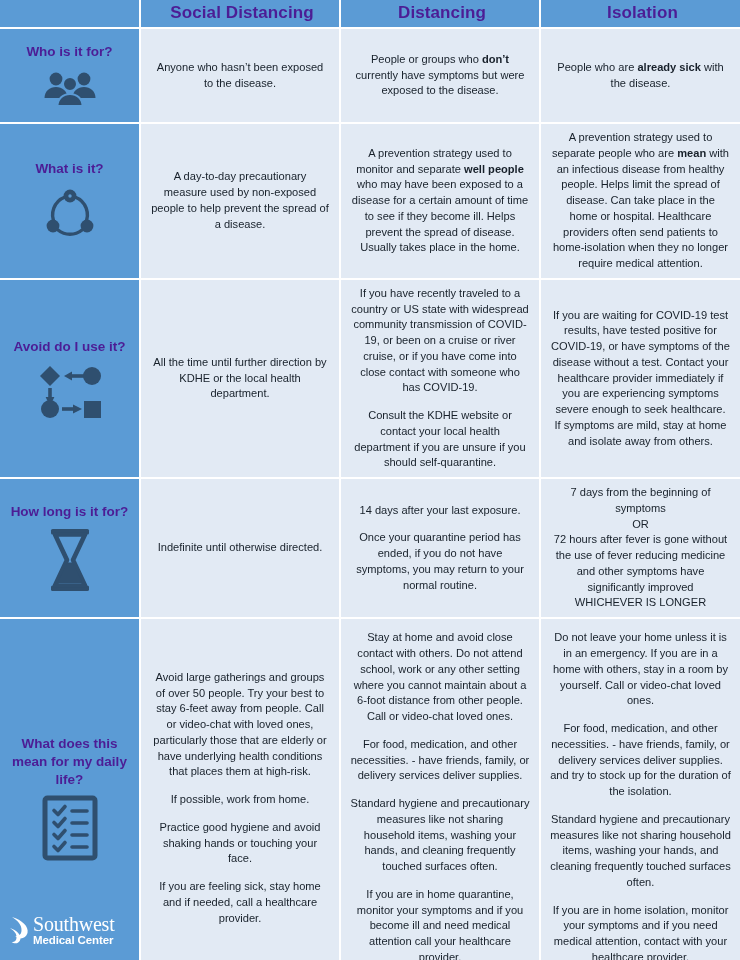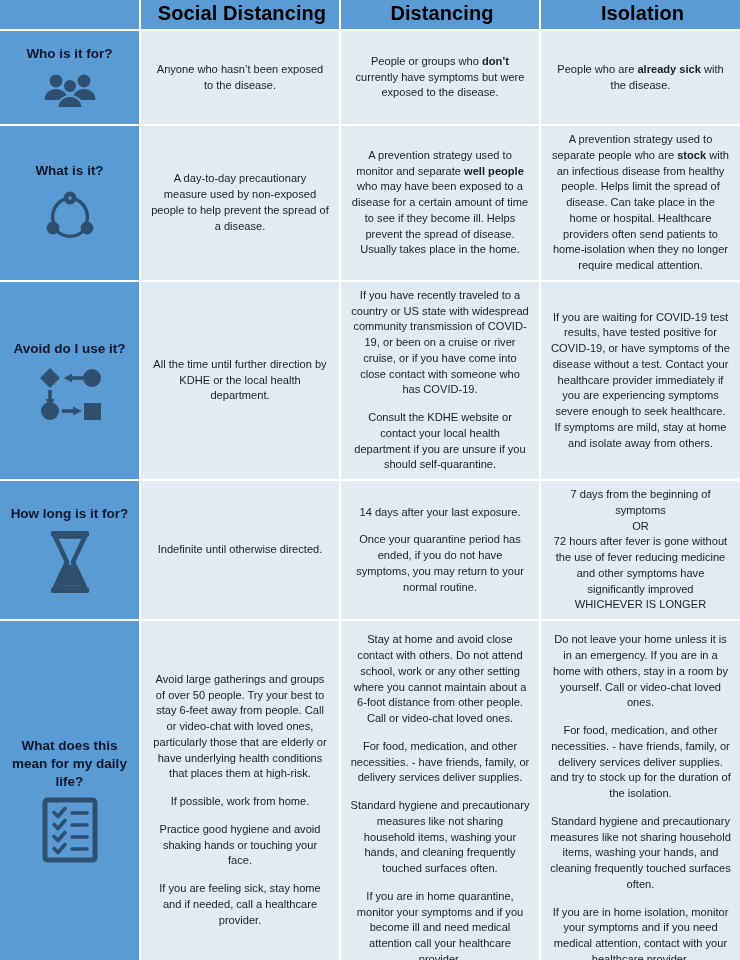--- a/index.html
+++ b/index.html
@@ -32,37 +32,37 @@
   th.corner-cell {
     width: 140px;
     background: #5b9bd5;
     border-right: 2px solid #ffffff;
     border-bottom: 2px solid #ffffff;
     padding: 0;
   }
 
   th.col-head {
     background: #5b9bd5;
-    color: #000000;
-    font-size: 20px;
+    color: #4c1d95;
+    font-size: 17px;
     font-weight: bold;
     text-align: center;
     vertical-align: middle;
     letter-spacing: .1px;
     border-right: 2px solid #ffffff;
     border-bottom: 2px solid #ffffff;
     padding: 2px 0 4px 4px;
   }
   th.col-head:last-child { border-right: none; }
 
   
   td.row-label {
     width: 140px;
     background: #5b9bd5;
-    color: #0f172a;
+    color: #4c1d95;
     text-align: center;
     vertical-align: middle;
     border-right: 2px solid #ffffff;
     border-bottom: 2px solid #ffffff;
     padding: 4px 6px;
   }
 
   .row-label-text {
     display: block;
     font-size: 13.5px;
@@ -185,21 +185,21 @@
             <circle cx="46" cy="42" r="6.4" fill="#2f4f6f"></circle>
           </svg>
         </td>
         <td class="body-cell">
             <p>A day-to-day precautionary measure used by non-exposed people to help prevent the spread of a disease.</p>
           </td>
         <td class="body-cell">
             <p>A prevention strategy used to monitor and separate <b>well people</b> who may have been exposed to a disease for a certain amount of time to see if they become ill. Helps prevent the spread of disease. Usually takes place in the home.</p>
           </td>
         <td class="body-cell">
-            <p>A prevention strategy used to separate people who are <b>stock</b> with an infectious disease from healthy people. Helps limit the spread of disease. Can take place in the home or hospital. Healthcare providers often send patients to home-isolation when they no longer require medical attention.</p>
+            <p>A prevention strategy used to separate people who are <b>mean</b> with an infectious disease from healthy people. Helps limit the spread of disease. Can take place in the home or hospital. Healthcare providers often send patients to home-isolation when they no longer require medical attention.</p>
           </td>
       </tr>
 
       <tr class="r-when">
         <td class="row-label">
           <span class="row-label-text">Avoid do I use it?</span>
           <svg class="row-icon" width="72" height="56" viewBox="0 0 72 56">
 
             <path d="M16 4 L26 14 L16 24 L6 14 Z" fill="#2f4f6f"></path>
 
@@ -296,14 +296,24 @@
             <p>Do not leave your home unless it is in an emergency. If you are in a home with others, stay in a room by yourself. Call or video-chat loved ones.</p>
             <p>For food, medication, and other necessities. - have friends, family, or delivery services deliver supplies. and try to stock up for the duration of the isolation.</p>
             <p>Standard hygiene and precautionary measures like not sharing household items, washing your hands, and cleaning frequently touched surfaces often.</p>
             <p>If you are in home isolation, monitor your symptoms and if you need medical attention, contact with your healthcare provider.</p>
           </td>
       </tr>
 
     </tbody>
   </table>
 
+  <div class="logo-wrap">
+    <svg class="logo-mark" width="22" height="30" viewBox="0 0 22 30">
+      <path d="M4 2 C10 6 14 10 13.5 16 C13.2 20 10 22 7 21 C11 25 18 24 19.5 18 C21 11.5 14 5 4 2 Z" fill="#ffffff"></path>
+      <path d="M2 13 C6.5 16 9 19 8.5 23 C8.2 26 6 27.6 3.6 27 C6.6 29.6 11.6 28.4 12.4 24.2 C13.2 19.6 8.6 15.2 2 13 Z" fill="#ffffff"></path>
+    </svg>
+    <span class="logo-type">
+      <span class="logo-top">Southwest</span>
+      <span class="logo-bot">Medical Center</span>
+    </span>
+  </div>
 
 </div>
 
 </body></html>

